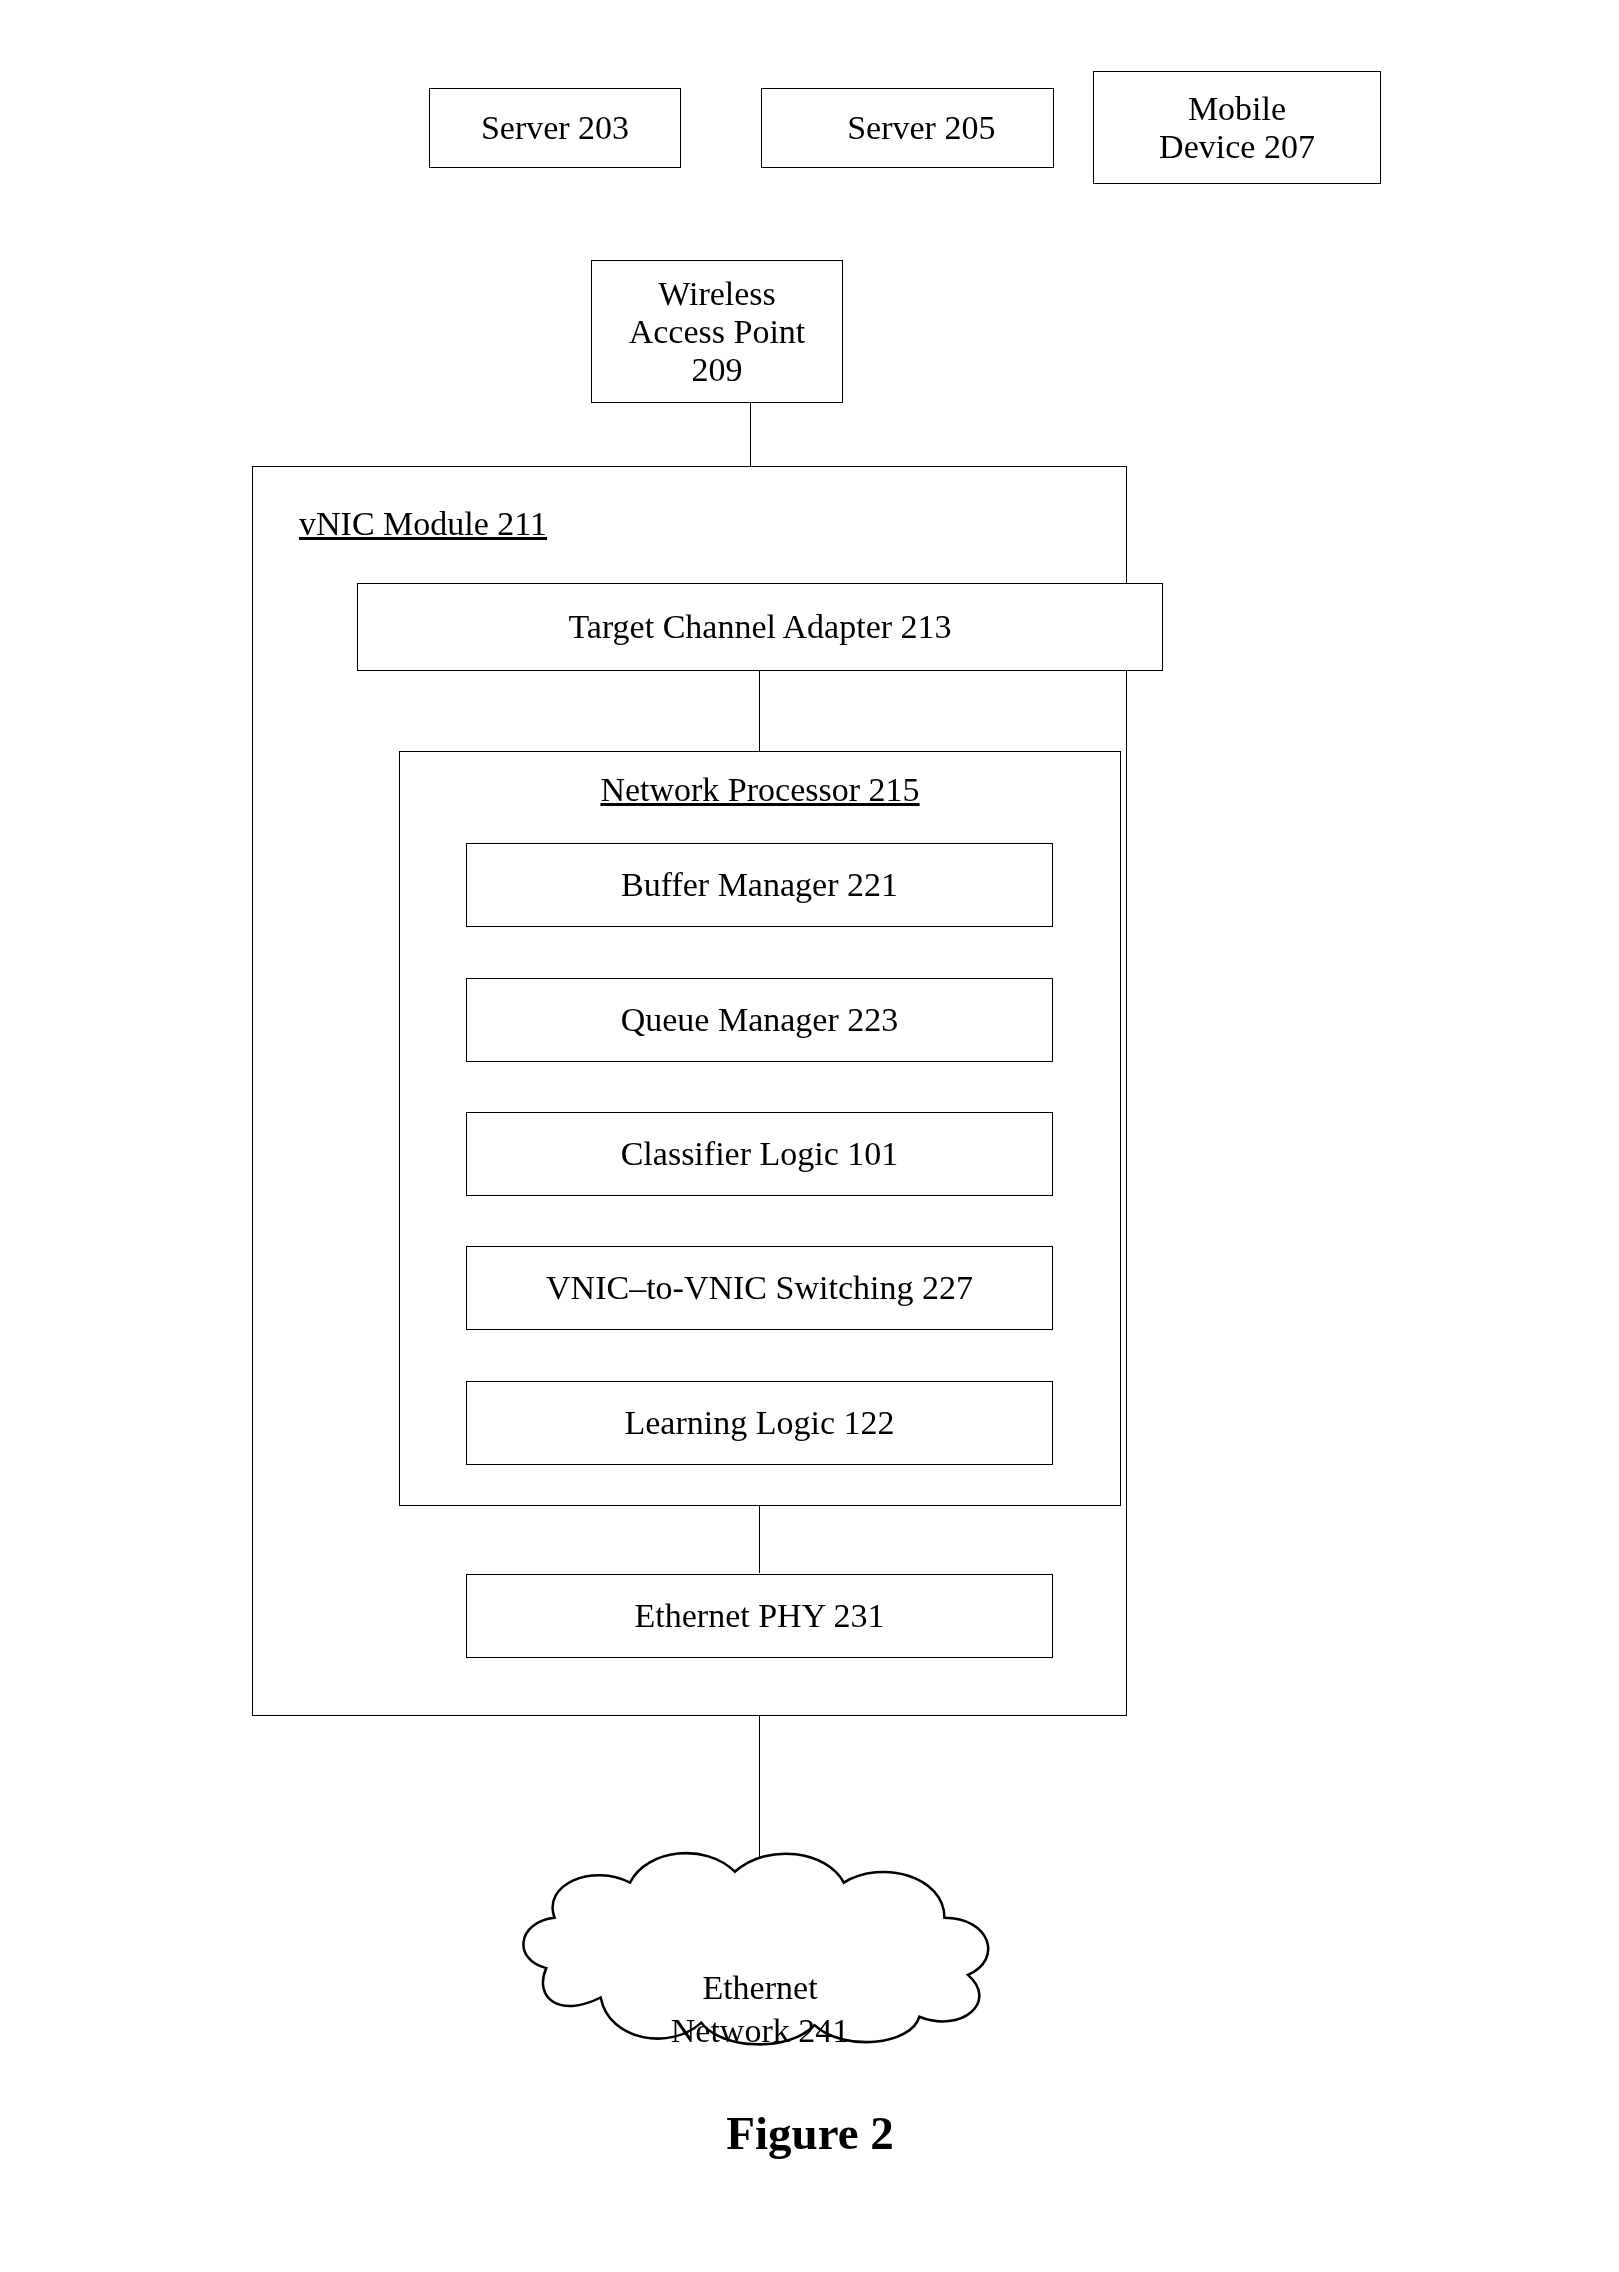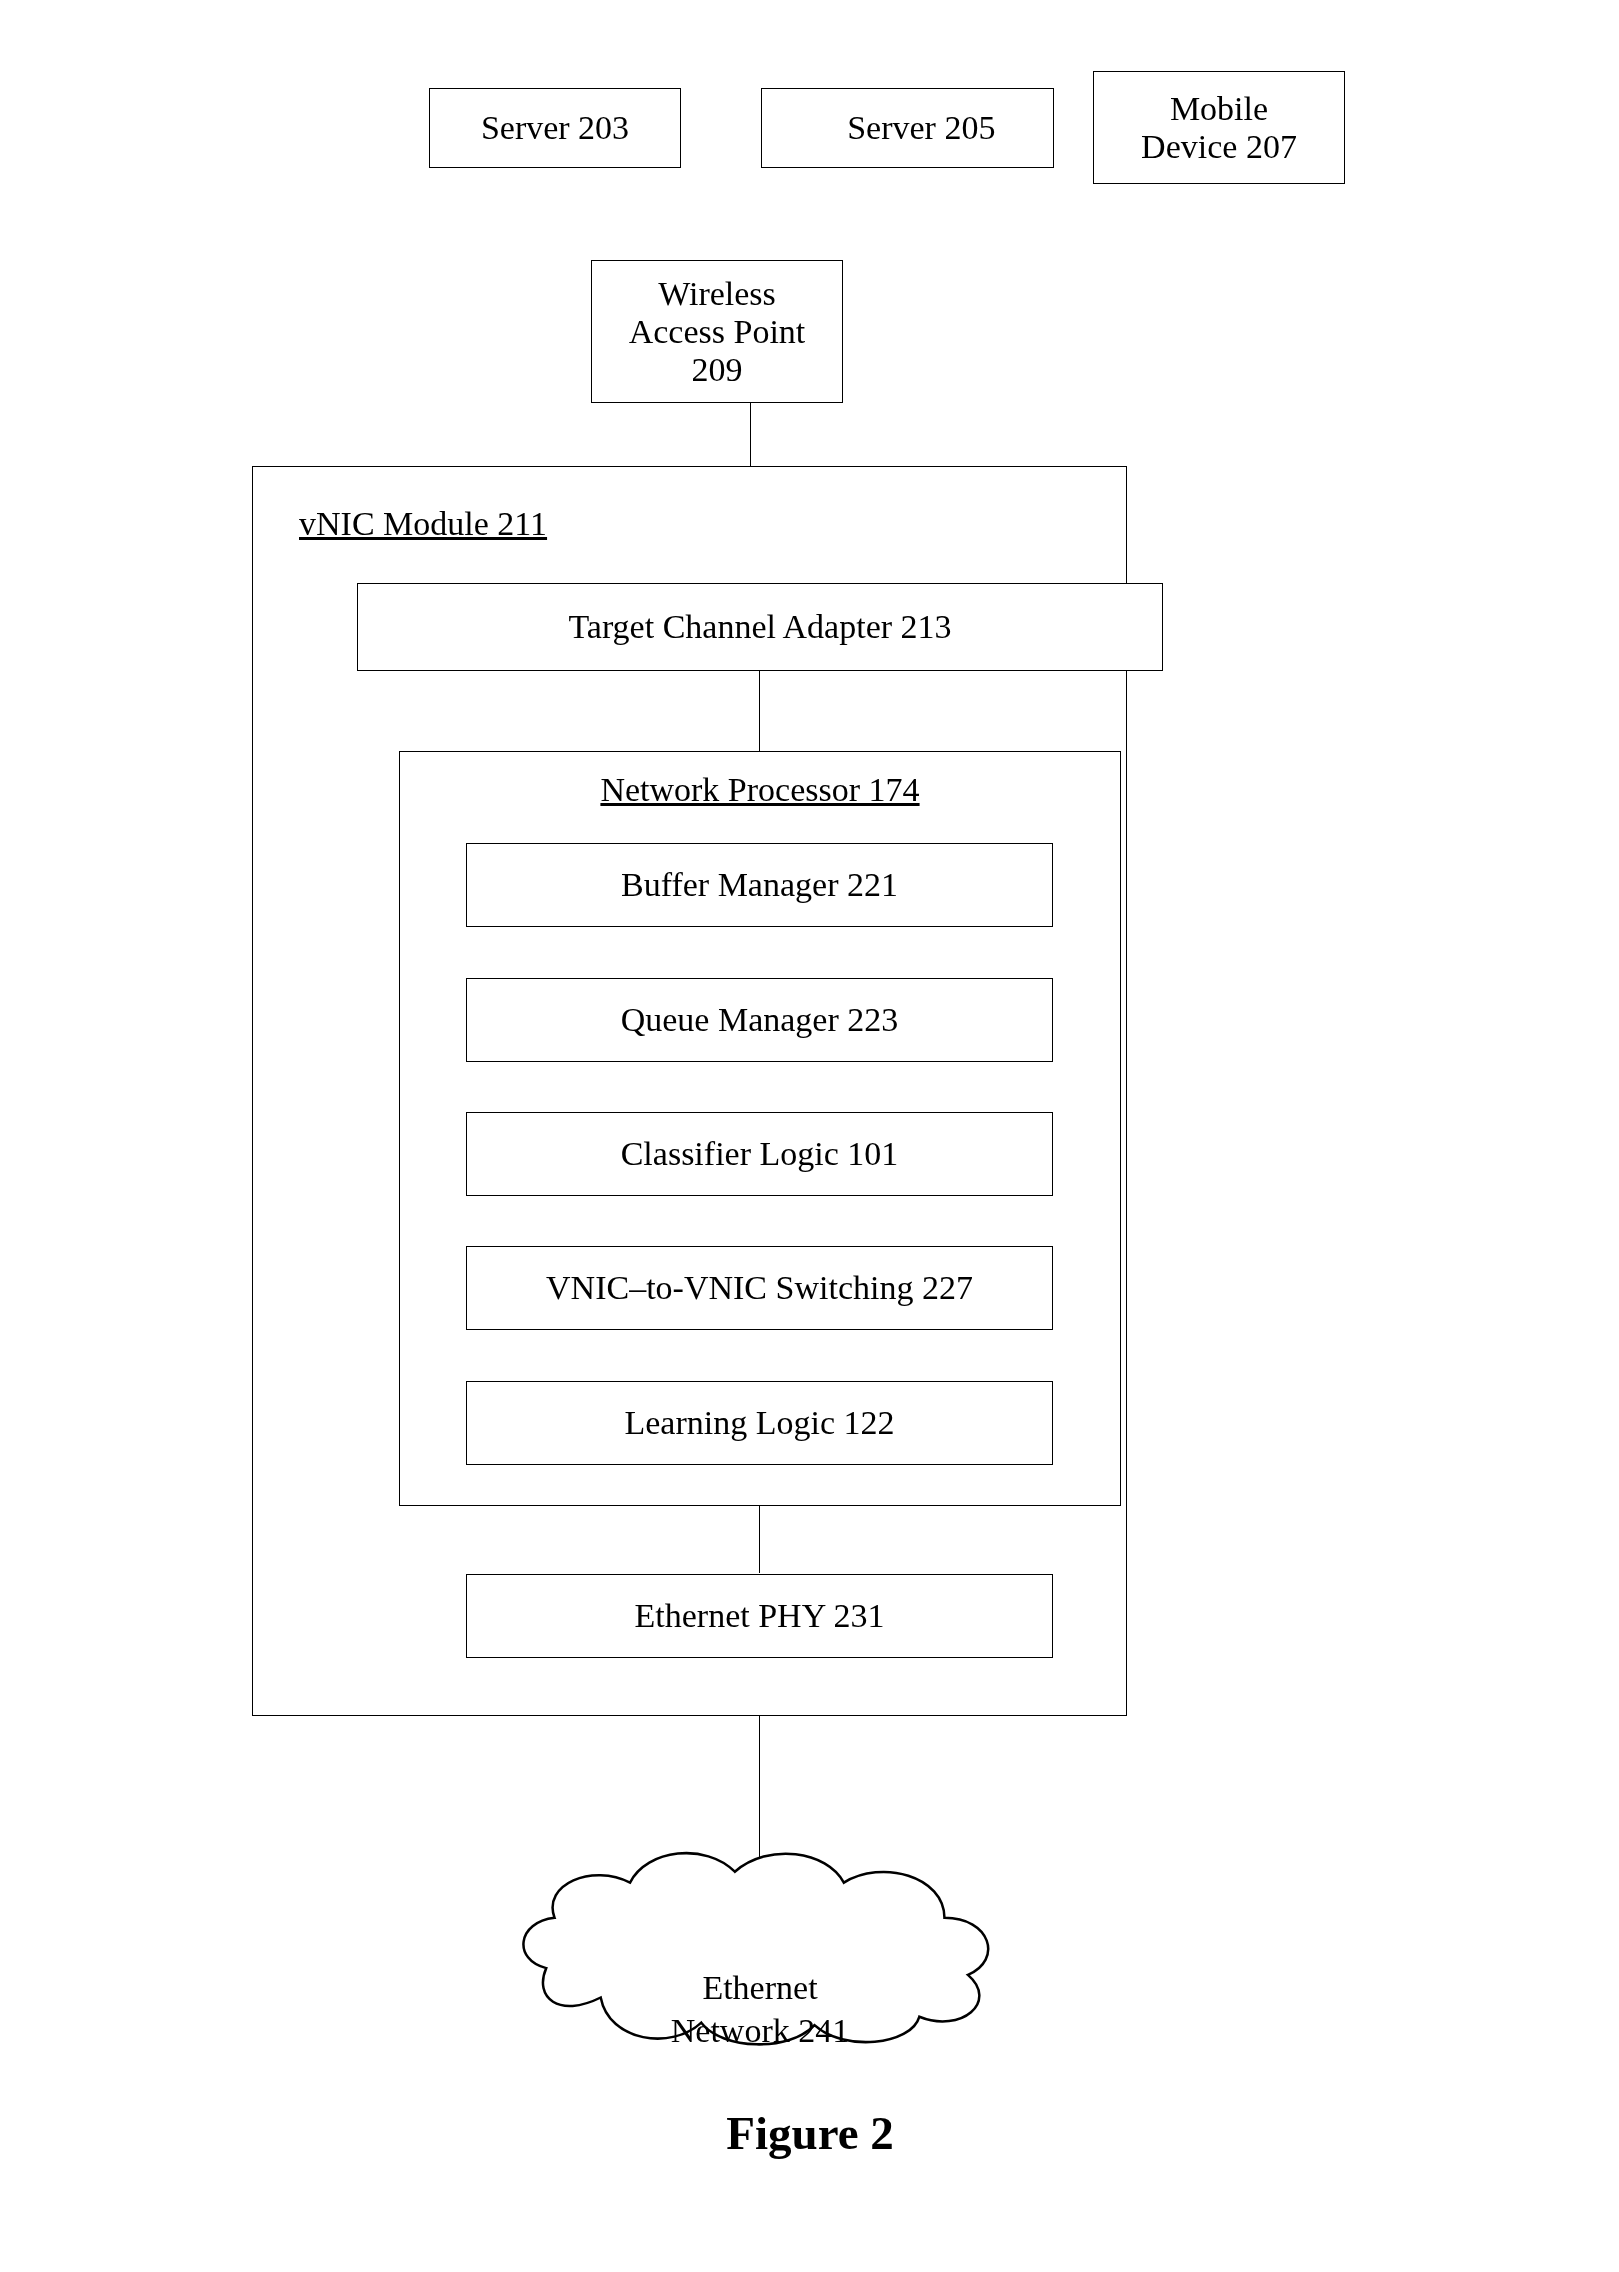--- a/index.html
+++ b/index.html
@@ -81,21 +81,21 @@
 <body>
 
 <div class="page">
 
   <div class="box" style="left:429px; top:88px; width:252px; height:80px;">
     <span>Server 203</span>
   </div>
   <div class="box" style="left:761px; top:88px; width:293px; height:80px;padding-left:36px;">
     <span>Server 205</span>
   </div>
-  <div class="box" style="left:1093px; top:71px; width:252px; height:113px; white-space:pre-line;align-items:center;">
+  <div class="box" style="left:1093px; top:71px; width:288px; height:113px; white-space:pre-line;align-items:center;">
     <span>Mobile
 Device 207</span>
   </div>
 
   <div class="box" style="left:591px; top:260px; width:252px; height:143px; white-space:pre-line;">
     <span>Wireless
 Access Point
 209</span>
   </div>
 
@@ -105,21 +105,21 @@
     <div class="module-title" style="left:46px; top:38px;"><span>vNIC Module 211</span></div>
   </div>
 
   <div class="box" style="left:357px; top:583px; width:806px; height:88px;">
     <span>Target Channel Adapter 213</span>
   </div>
 
   <div class="vline" style="left:759px; top:671px; height:80px;"></div>
 
   <div class="np-box" style="left:399px; top:751px; width:722px; height:755px;">
-    <div class="np-title" style="top:18.5px;"><span>Network Processor 174</span></div>
+    <div class="np-title" style="top:18.5px;"><span>Network Processor 215</span></div>
   </div>
 
   <div class="box" style="left:466px; top:843px; width:587px; height:84px;">
     <span>Buffer Manager 221</span>
   </div>
   <div class="box" style="left:466px; top:978px; width:587px; height:84px;">
     <span>Queue Manager 223</span>
   </div>
   <div class="box" style="left:466px; top:1112px; width:587px; height:84px;">
     <span>Classifier Logic 101</span>

